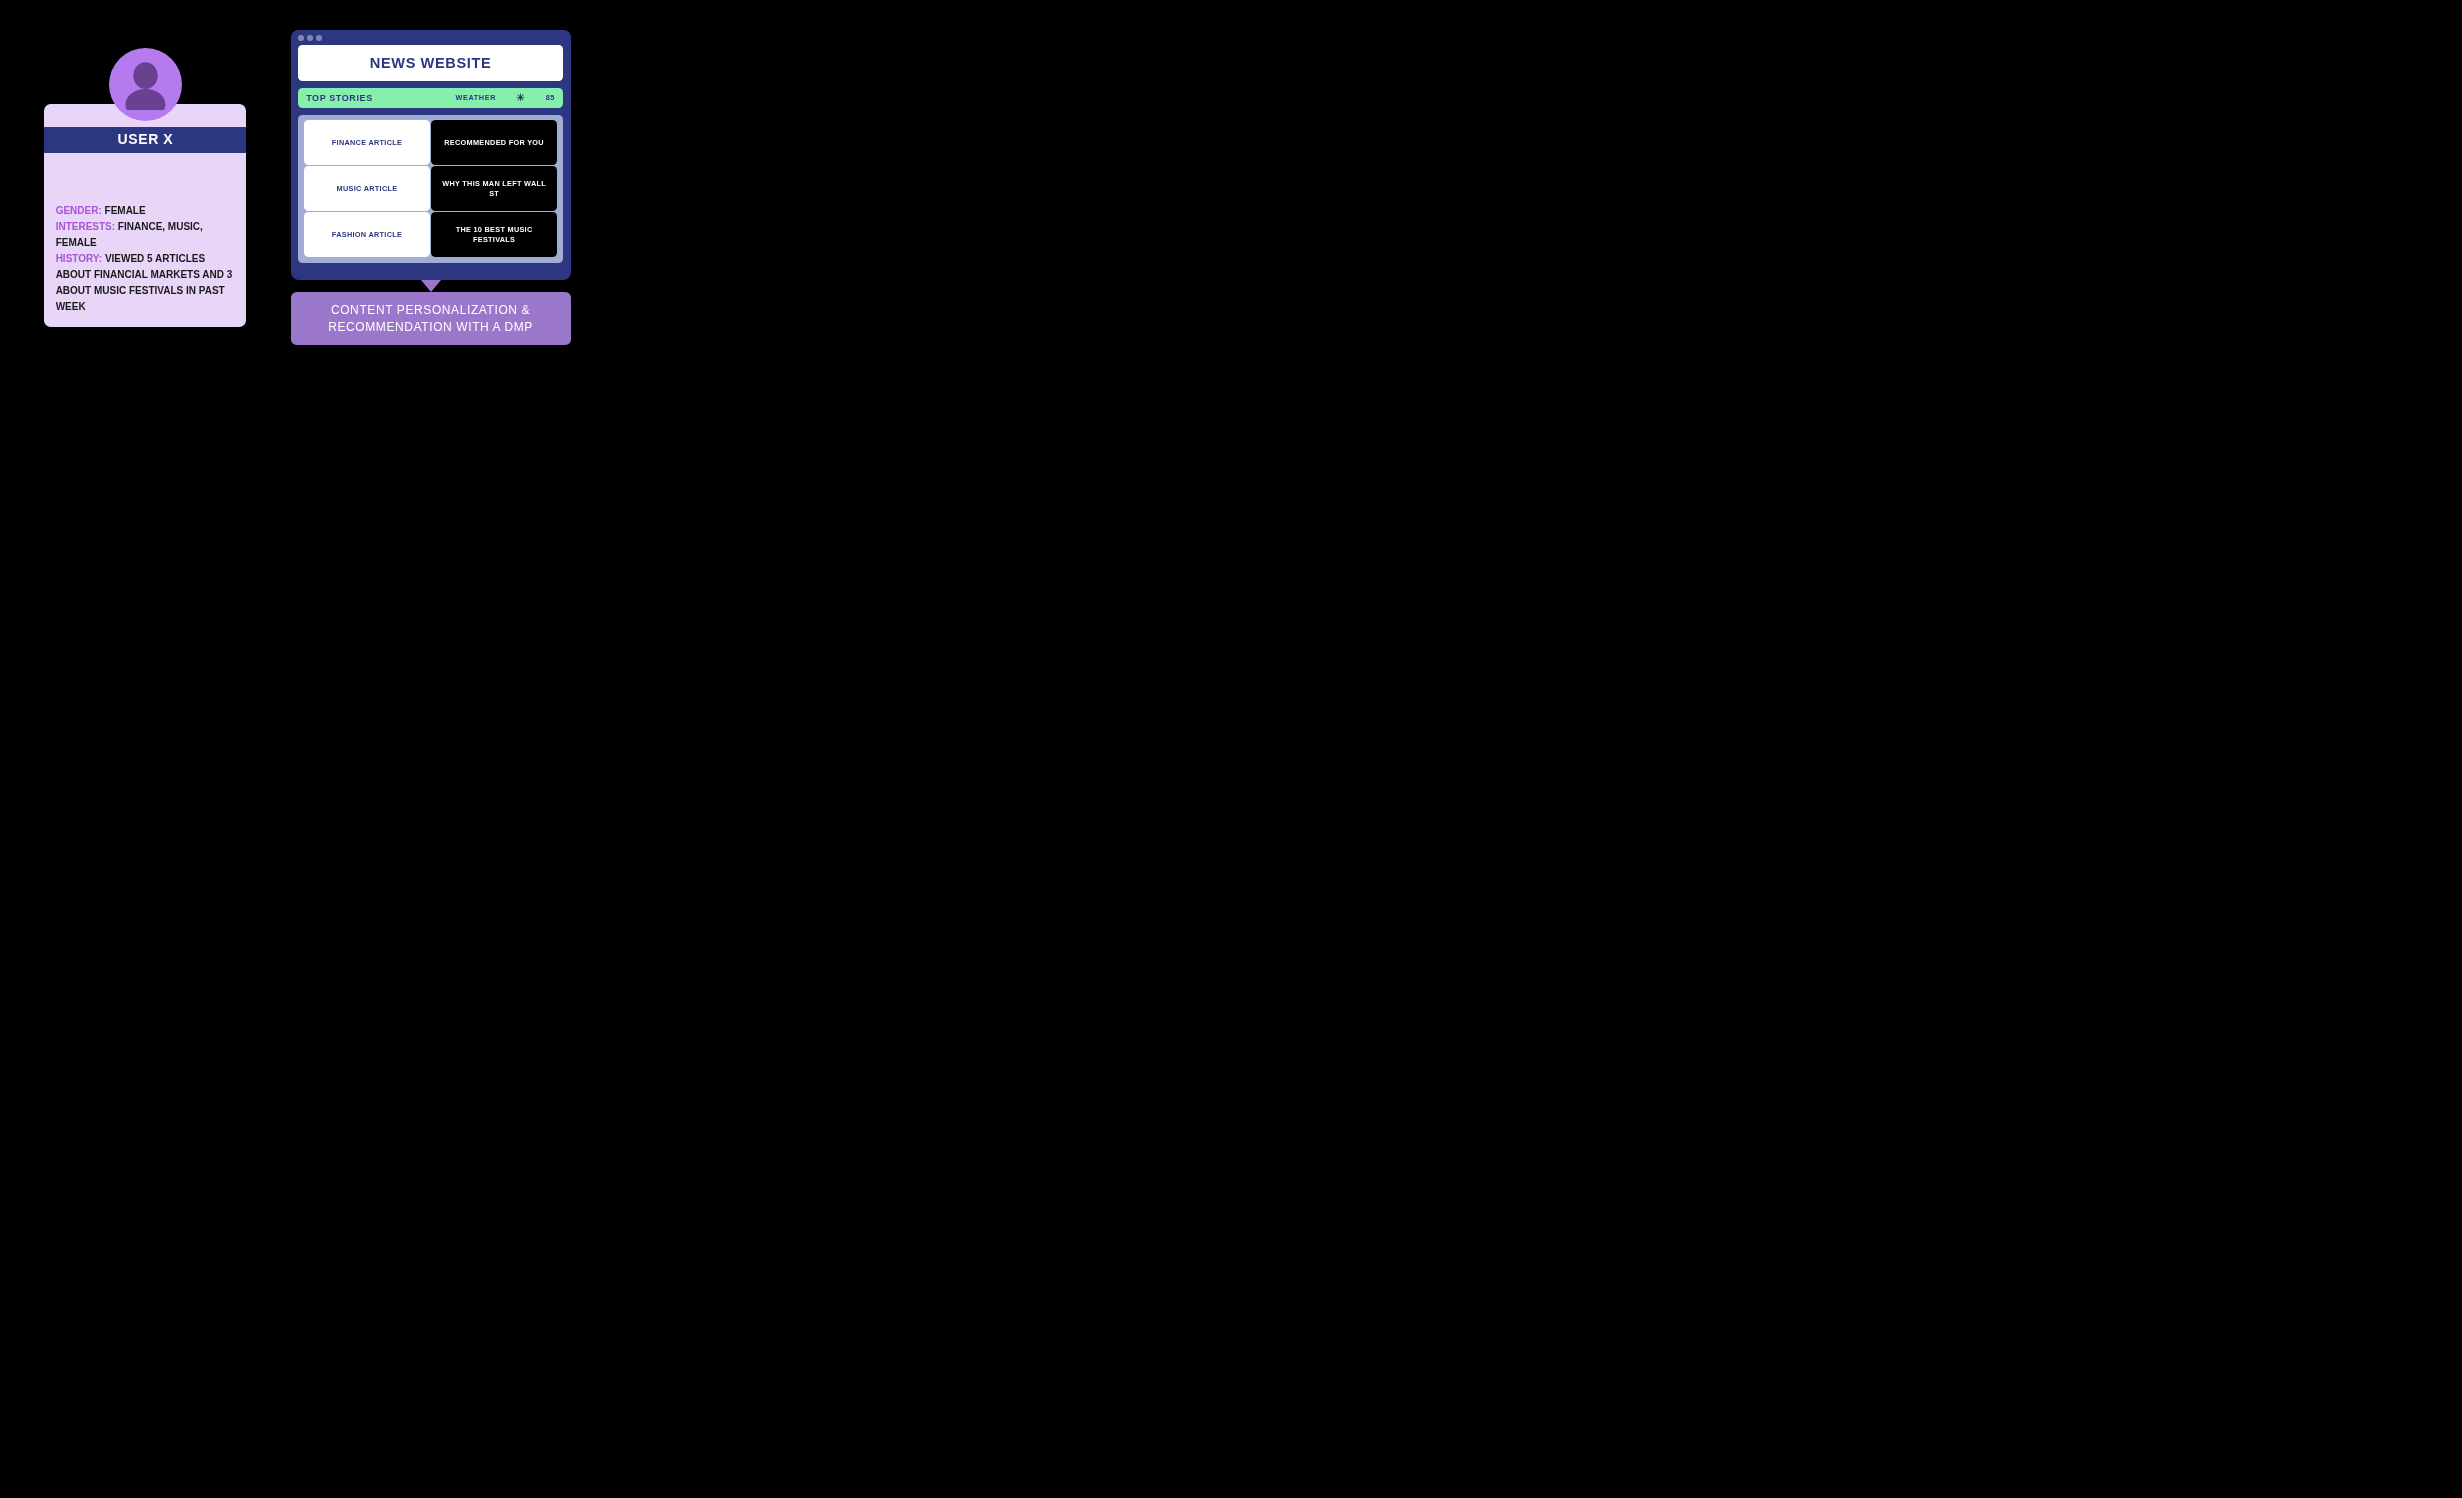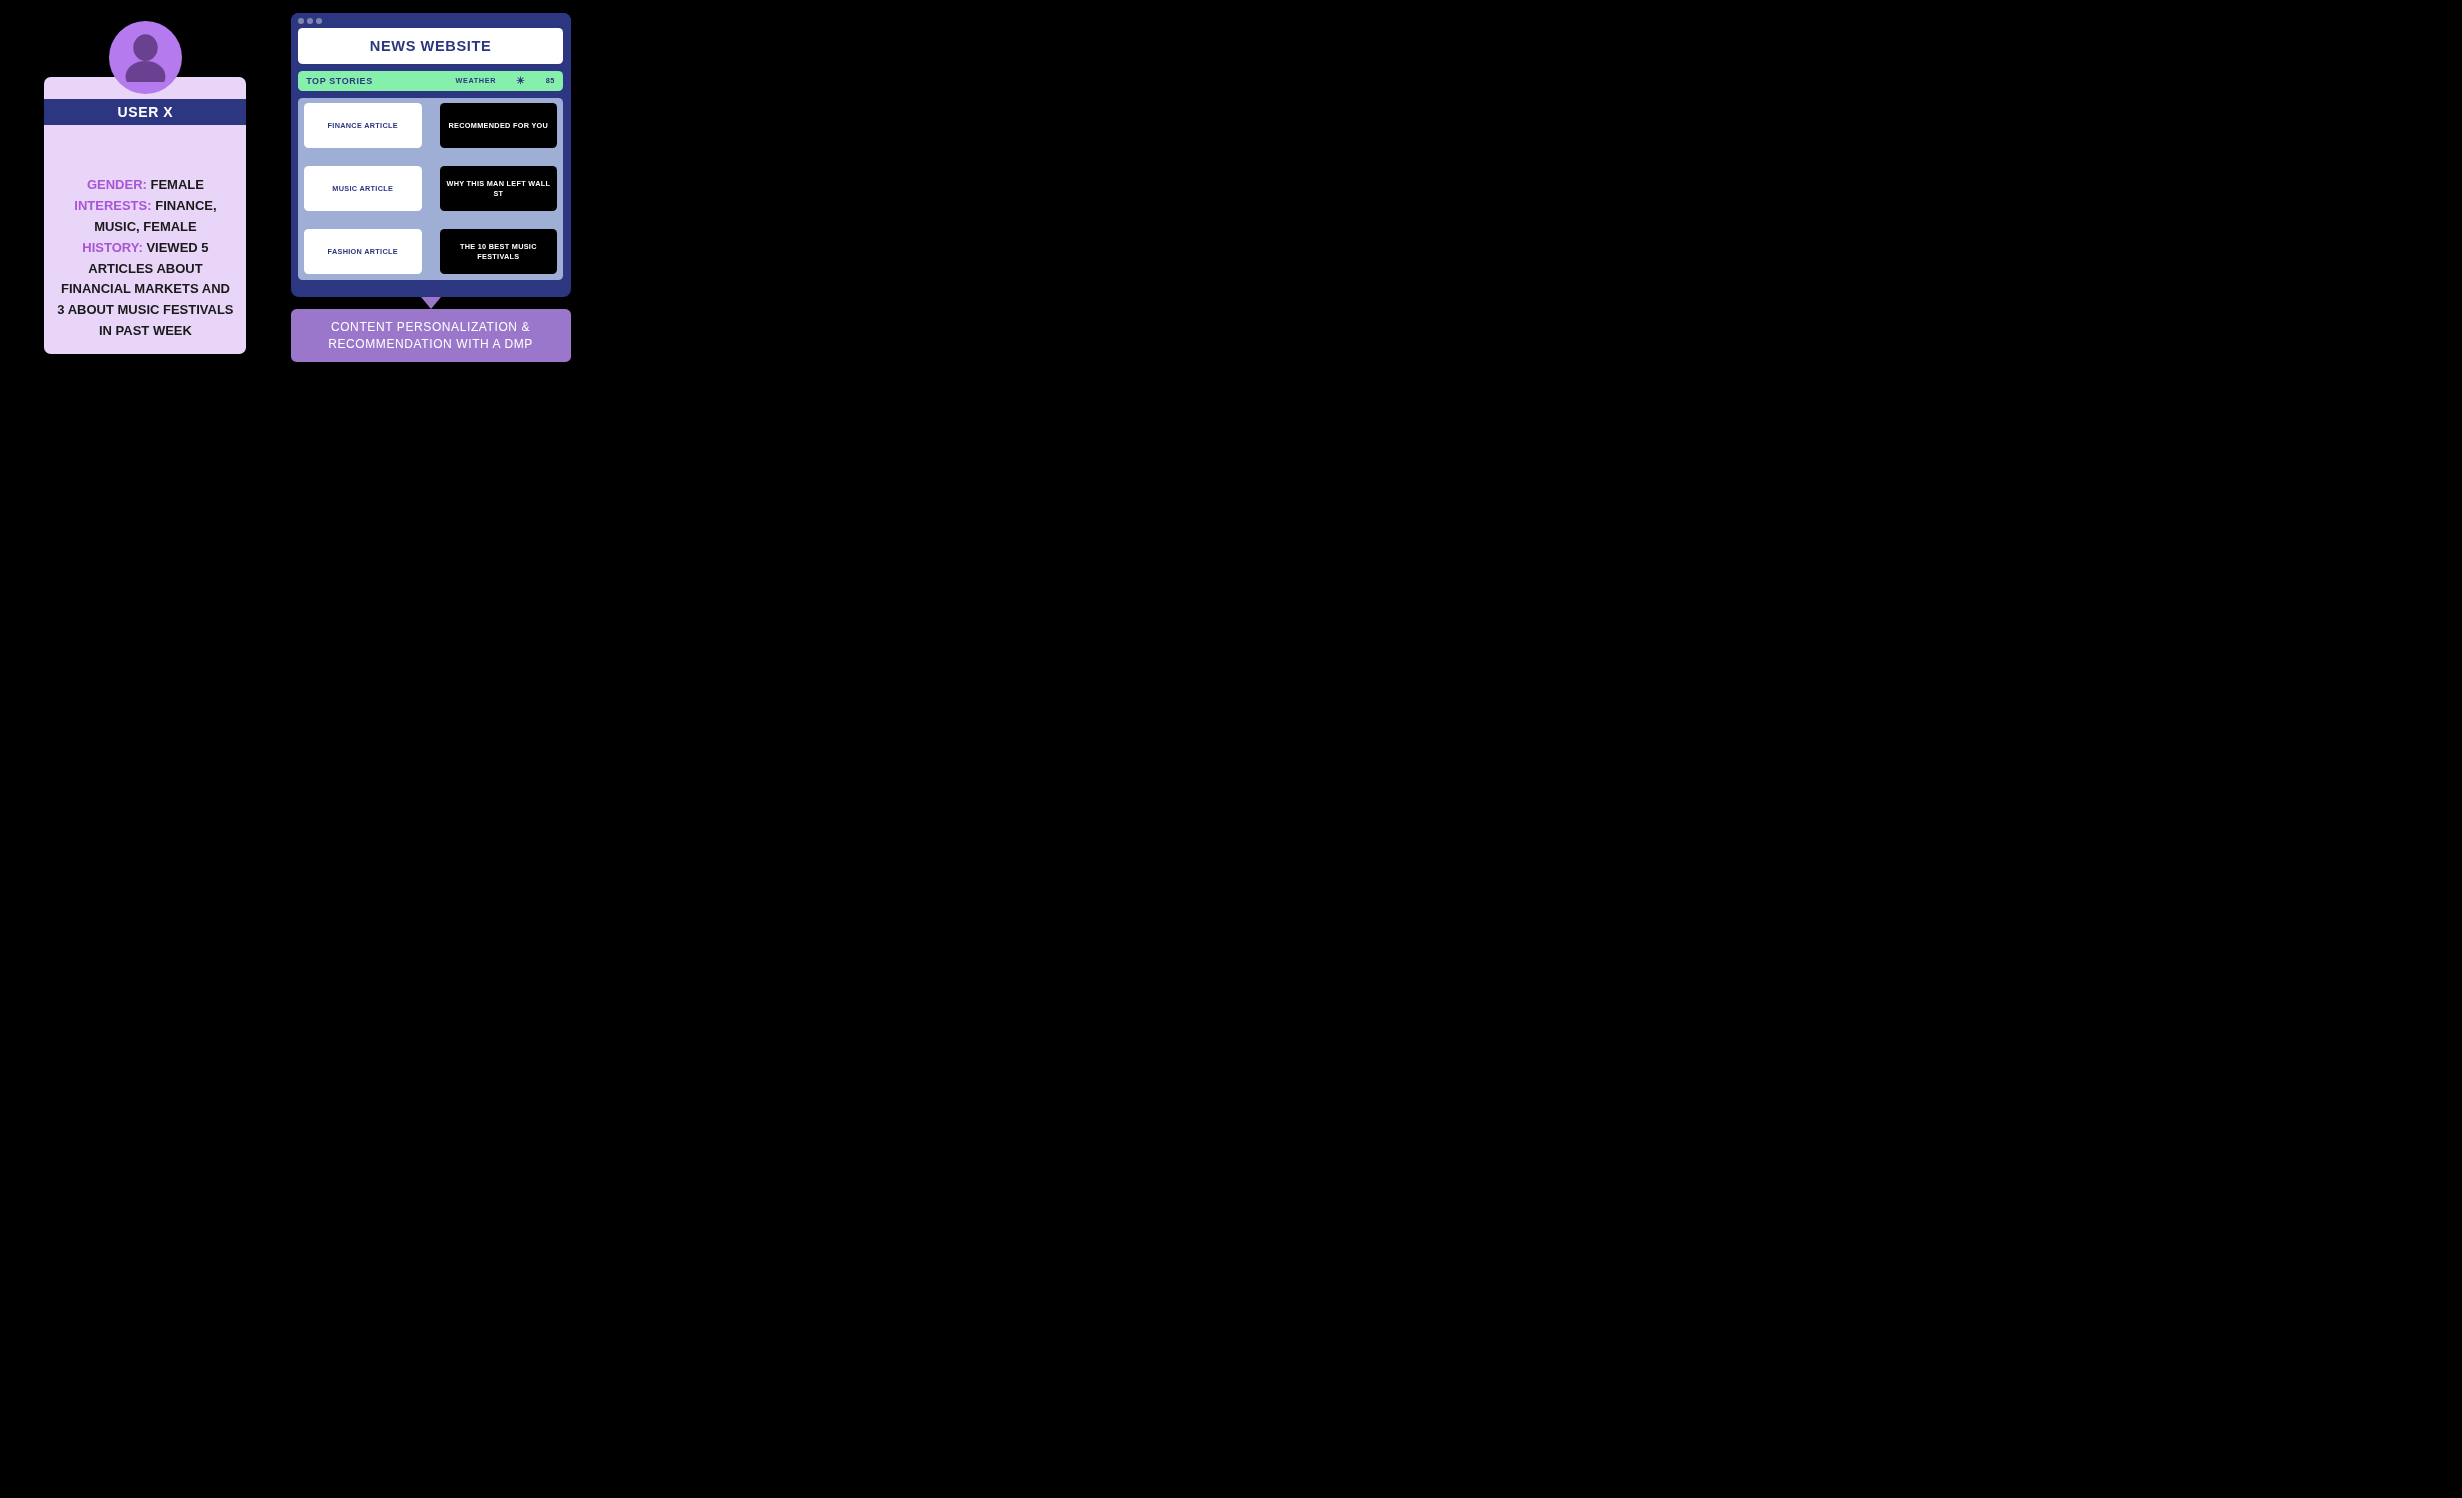--- a/index.html
+++ b/index.html
@@ -56,23 +56,23 @@
       background: #2d3680;
       color: #fff;
       text-align: center;
       padding: 4.5px 5.6px 5.6px;
       font-size: 14px;
       font-weight: 900;
       letter-spacing: 0.6px;
     }
     .user-card-body {
       padding: 10px 11.2px 12.3px;
-      text-align: center;
+      text-align: left;
       line-height: 1.6;
-      font-size: 13px;
+      font-size: 10px;
       font-weight: 700;
       margin-top: 40px;
     }
     .user-card-body .label {
       color: #a855d8;
       font-weight: 900;
     }
     .user-card-body .value {
       color: #1a1a1a;
       font-weight: 900;
@@ -148,21 +148,21 @@
     }
     .sun-icon {
       font-size: 10px;
       color: #2d3680;
     }
 
     
     .articles-grid {
       display: grid;
       grid-template-columns: 1fr 1fr;
-      gap: 18px;
+      gap: 1px;
       background: #9faed4;
       border-radius: 4.5px;
       padding: 5.6px;
     }
     .article-card {
       background: #fff;
       border-radius: 4.5px;
       display: flex;
       align-items: center;
       justify-content: center;

